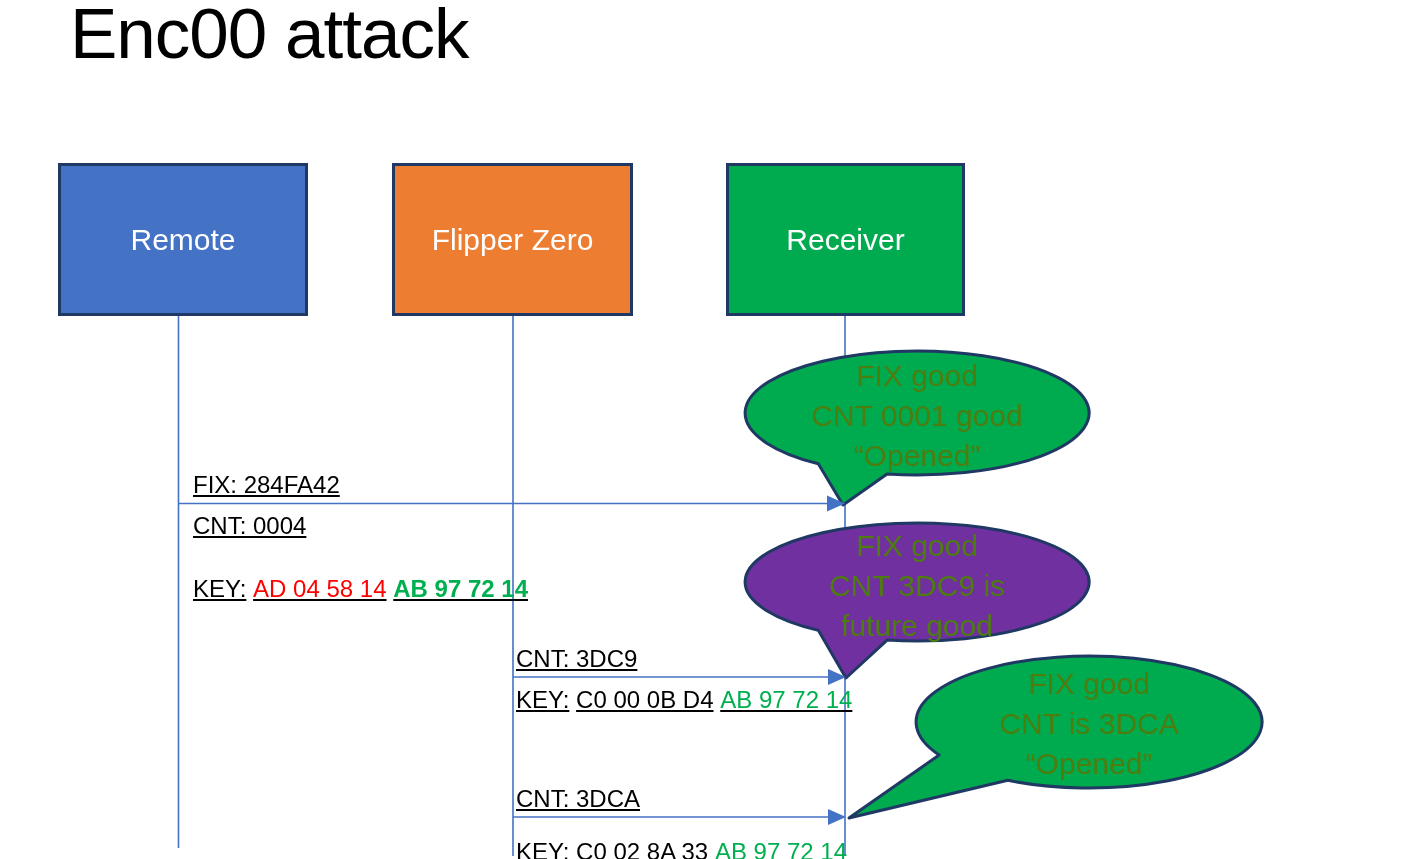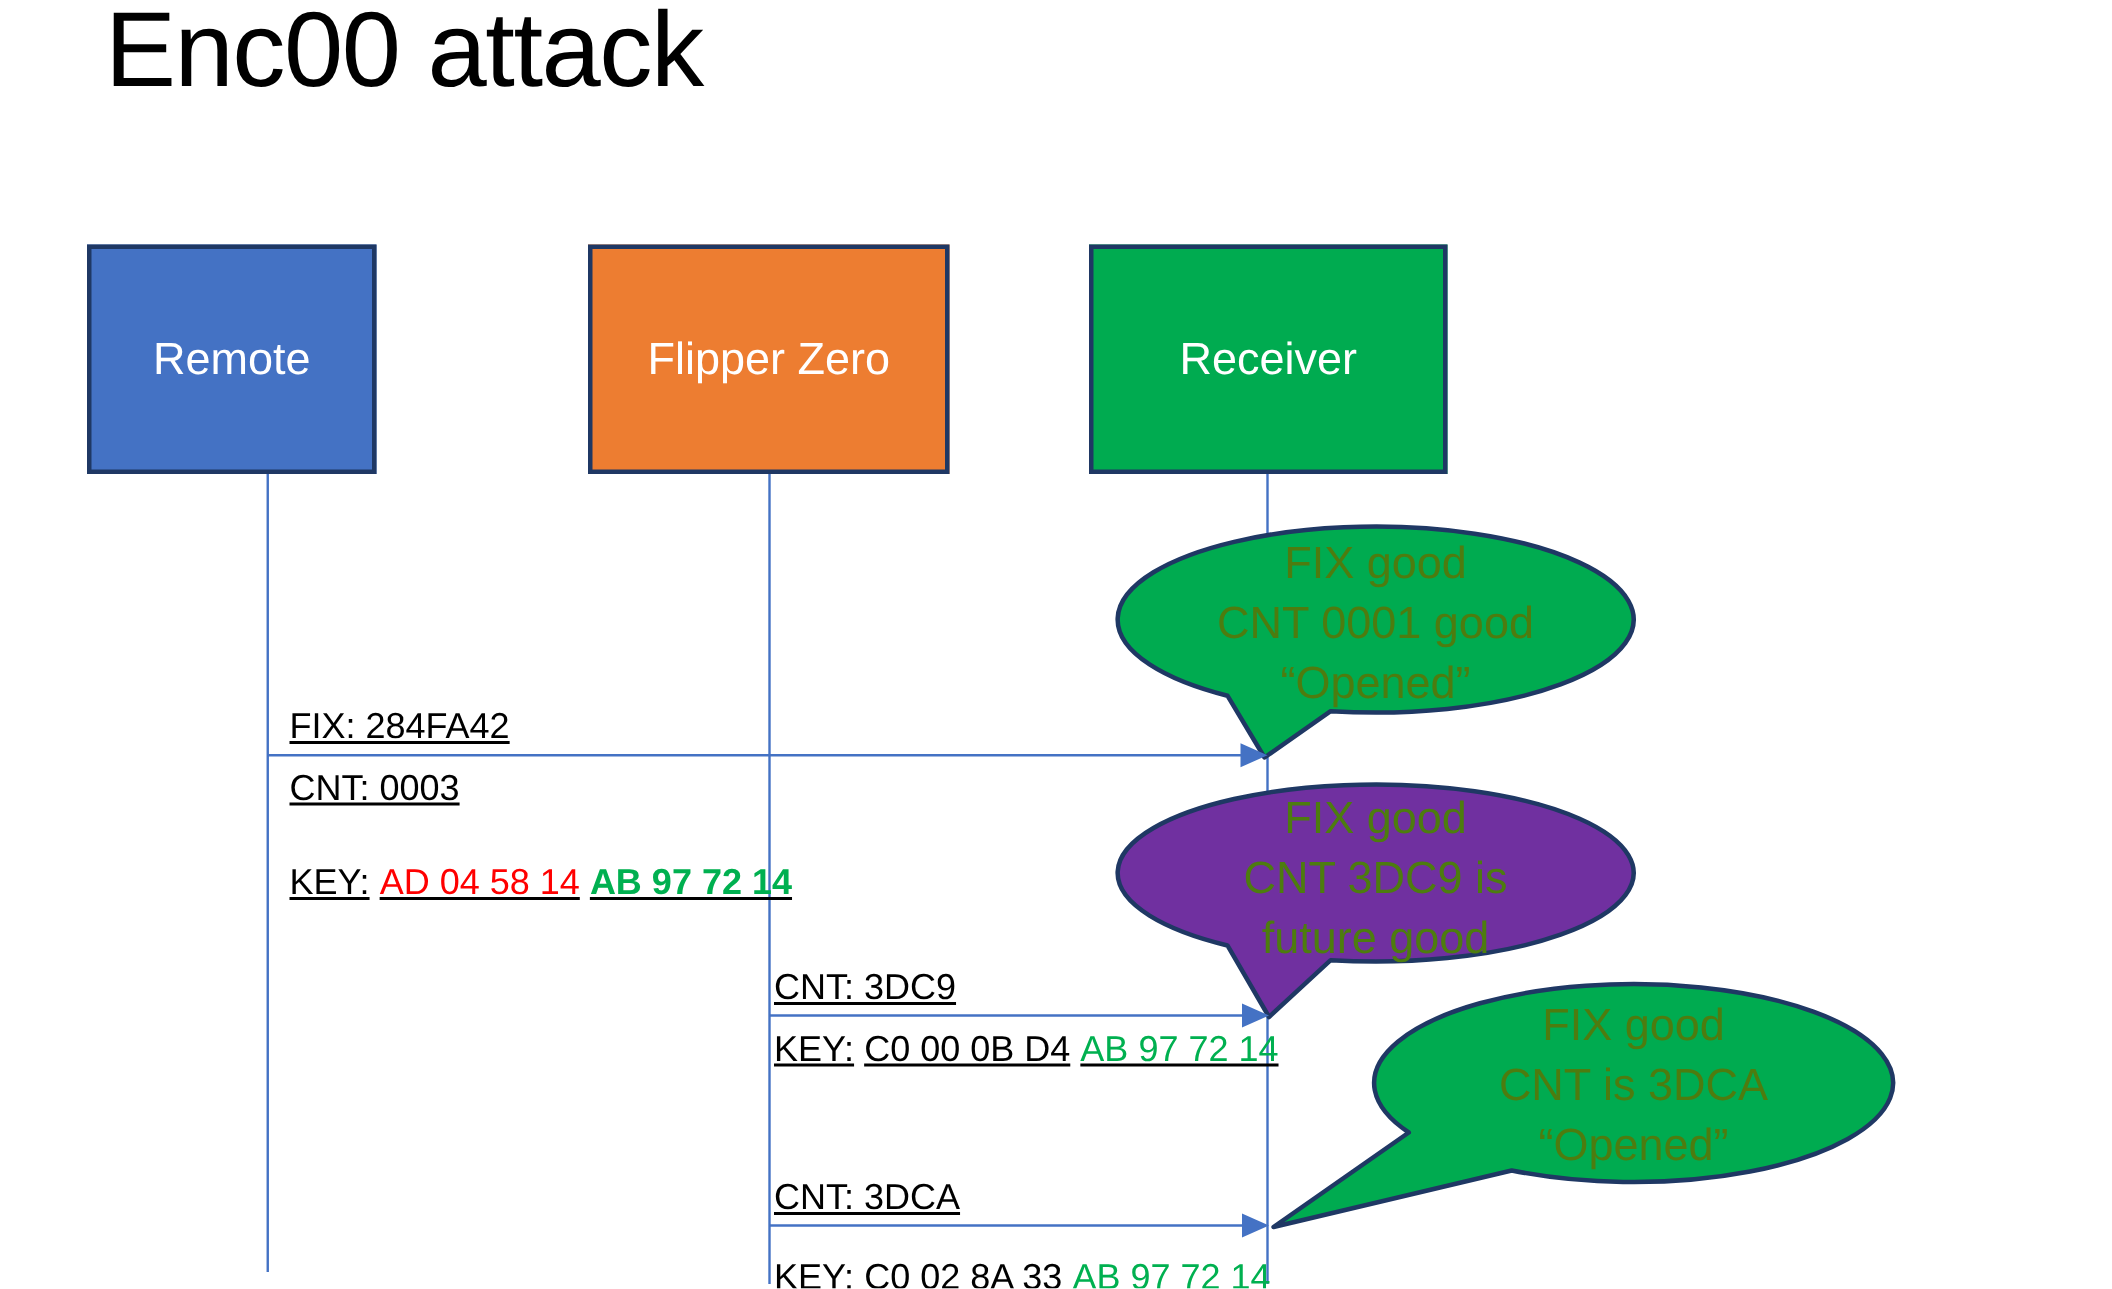--- a/index.html
+++ b/index.html
@@ -38,21 +38,21 @@
     height: 153px;
     box-sizing: border-box;
     border: 3px solid #1F3864;
     display: flex;
     align-items: center;
     justify-content: center;
     color: #ffffff;
     font-size: 30px;
     white-space: nowrap;
   }
-  .actor-remote   { left: 58px;  width: 193px; background: #4472C4; }
+  .actor-remote   { left: 58px;  width: 250px; background: #4472C4; }
   .actor-flipper  { left: 392px; width: 241px; background: #ED7D31; }
   .actor-receiver { left: 726px; width: 239px; background: #00AB50; }
 
   .mline {
     position: absolute;
     font-size: 24px;
     line-height: 36px;
     color: #000000;
     white-space: nowrap;
     text-decoration: underline;
@@ -108,21 +108,21 @@
     <span>Receiver</span>
   </div>
   <div class="actor actor-flipper">
     <span>Flipper Zero</span>
   </div>
 
   <div class="mline" style="left:193px; top:467px;">
     <span>FIX: 284FA42</span>
   </div>
   <div class="mline" style="left:193px; top:508px;">
-    <span>CNT: 0003</span>
+    <span>CNT: 0004</span>
   </div>
   <div class="mline keyline" style="left:193px; top:547px;margin-top:24px;">
     <span>KEY:</span><span class="red">AD 04 58 14</span><span class="green bold">AB 97 72 14</span>
   </div>
 
   <div class="mline" style="left:516px; top:641px;">
     <span>CNT: 3DC9</span>
   </div>
   <div class="mline keyline" style="left:516px; top:682px;">
     <span>KEY:</span><span>C0 00 0B D4</span><span class="green">AB 97 72 14</span>

